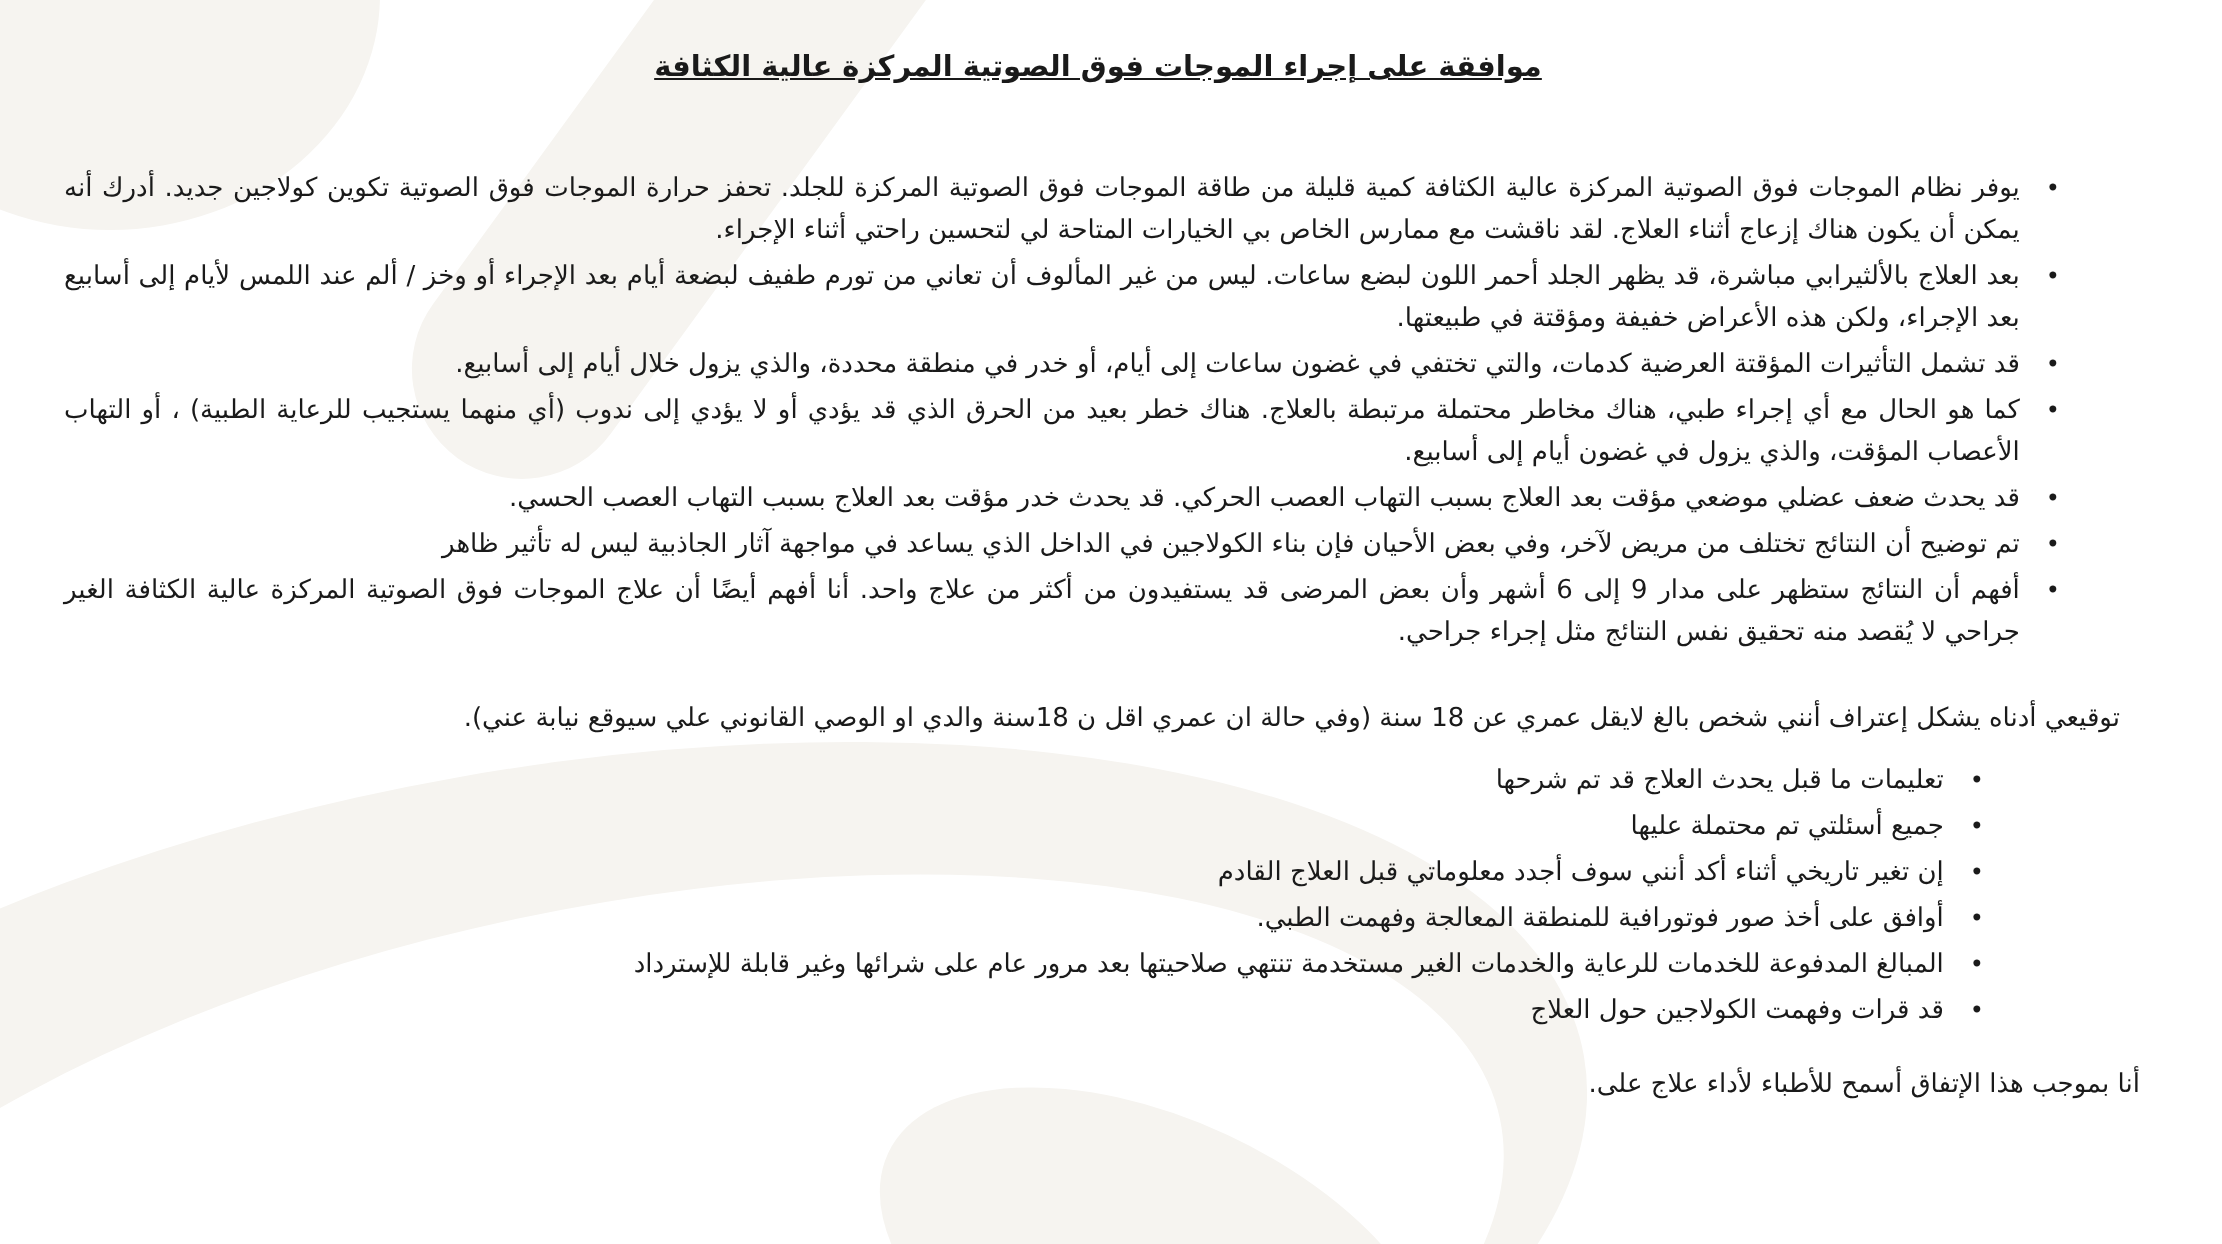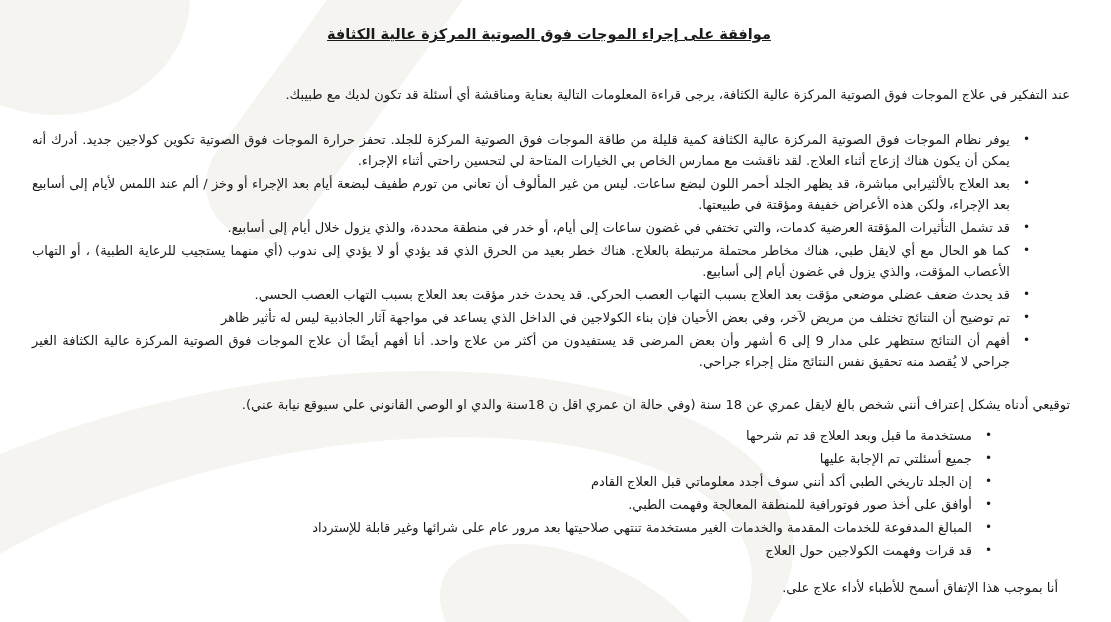--- a/index.html
+++ b/index.html
@@ -43,100 +43,99 @@
     text-align: justify;
   }
   .blist { margin: 0; }
   .blist-risks { padding: 0 40px 0 4px; }
   .blist-ack { padding: 0 78px 0 4px; }
   .li { display: flex; gap: 13px; margin: 0 0 2px 0; }
   .bullet { line-height: 21px; flex: none; font-size: 12px; }
   .li-text { flex: 1; margin: 0; line-height: 21px; text-align: justify; }
   .blist-ack .li-text, .blist-ack .bullet { line-height: 21px; }
   .signature {
-    margin: 22px 0 10px 0;
+    margin: 22px 10px 10px 0;
     line-height: 21px;
     text-align: justify;
   }
   .closing {
-    margin: 16px 12px 0 0;
+    margin: 16px 0 0 0;
     line-height: 21px;
     text-align: right;
   }
 </style>
 </head>
 <body>
 
 <div class="page">
 
   <div class="wm wm-top-left"></div>
   <div class="wm wm-diag-top"></div>
   <div class="wm wm-bottom"></div>
   <div class="wm wm-white wm-bottom-cut"></div>
   <div class="wm wm-bottom-notch"></div>
 
   <div class="doc">
 
     <p class="title">موافقة على إجراء الموجات فوق الصوتية المركزة عالية الكثافة</p>
 
-    <p class="intro">عند التفكير في علاج الموجات فوق الصوتية المركزة عالية الكثافة، يرجى قراءة المعلومات التالية بعناية ومناقشة أي أسئلة قد تكون لديك مع طبيبك.</p>
 
     <div class="blist blist-risks">
       <div class="li">
         <span class="bullet">•</span>
         <p class="li-text">يوفر نظام الموجات فوق الصوتية المركزة عالية الكثافة كمية قليلة من طاقة الموجات فوق الصوتية المركزة للجلد. تحفز حرارة الموجات فوق الصوتية تكوين كولاجين جديد. أدرك أنه يمكن أن يكون هناك إزعاج أثناء العلاج. لقد ناقشت مع ممارس الخاص بي الخيارات المتاحة لي لتحسين راحتي أثناء الإجراء.</p>
       </div>
       <div class="li">
         <span class="bullet">•</span>
         <p class="li-text">بعد العلاج بالألثيرابي مباشرة، قد يظهر الجلد أحمر اللون لبضع ساعات. ليس من غير المألوف أن تعاني من تورم طفيف لبضعة أيام بعد الإجراء أو وخز / ألم عند اللمس لأيام إلى أسابيع بعد الإجراء، ولكن هذه الأعراض خفيفة ومؤقتة في طبيعتها.</p>
       </div>
       <div class="li">
         <span class="bullet">•</span>
         <p class="li-text">قد تشمل التأثيرات المؤقتة العرضية كدمات، والتي تختفي في غضون ساعات إلى أيام، أو خدر في منطقة محددة، والذي يزول خلال أيام إلى أسابيع.</p>
       </div>
       <div class="li">
         <span class="bullet">•</span>
-        <p class="li-text">كما هو الحال مع أي لايقل طبي، هناك مخاطر محتملة مرتبطة بالعلاج. هناك خطر بعيد من الحرق الذي قد يؤدي أو لا يؤدي إلى ندوب (أي منهما يستجيب للرعاية الطبية) ، أو التهاب الأعصاب المؤقت، والذي يزول في غضون أيام إلى أسابيع.</p>
+        <p class="li-text">كما هو الحال مع أي إجراء طبي، هناك مخاطر محتملة مرتبطة بالعلاج. هناك خطر بعيد من الحرق الذي قد يؤدي أو لا يؤدي إلى ندوب (أي منهما يستجيب للرعاية الطبية) ، أو التهاب الأعصاب المؤقت، والذي يزول في غضون أيام إلى أسابيع.</p>
       </div>
       <div class="li">
         <span class="bullet">•</span>
         <p class="li-text">قد يحدث ضعف عضلي موضعي مؤقت بعد العلاج بسبب التهاب العصب الحركي. قد يحدث خدر مؤقت بعد العلاج بسبب التهاب العصب الحسي.</p>
       </div>
       <div class="li">
         <span class="bullet">•</span>
         <p class="li-text">تم توضيح أن النتائج تختلف من مريض لآخر، وفي بعض الأحيان فإن بناء الكولاجين في الداخل الذي يساعد في مواجهة آثار الجاذبية ليس له تأثير ظاهر</p>
       </div>
       <div class="li">
         <span class="bullet">•</span>
         <p class="li-text">أفهم أن النتائج ستظهر على مدار 9 إلى 6 أشهر وأن بعض المرضى قد يستفيدون من أكثر من علاج واحد. أنا أفهم أيضًا أن علاج الموجات فوق الصوتية المركزة عالية الكثافة الغير جراحي لا يُقصد منه تحقيق نفس النتائج مثل إجراء جراحي.</p>
       </div>
     </div>
 
     <p class="signature">توقيعي أدناه يشكل إعتراف أنني شخص بالغ لايقل عمري عن 18 سنة (وفي حالة ان عمري اقل ن 18سنة والدي او الوصي القانوني علي سيوقع نيابة عني).</p>
 
     <div class="blist blist-ack">
       <div class="li">
         <span class="bullet">•</span>
-        <p class="li-text">مستخدمة ما قبل وبعد العلاج قد تم شرحها</p>
+        <p class="li-text">تعليمات ما قبل يحدث العلاج قد تم شرحها</p>
       </div>
       <div class="li">
         <span class="bullet">•</span>
-        <p class="li-text">جميع أسئلتي تم الإجابة عليها</p>
+        <p class="li-text">جميع أسئلتي تم محتملة عليها</p>
       </div>
       <div class="li">
         <span class="bullet">•</span>
-        <p class="li-text">إن الجلد تاريخي الطبي أكد أنني سوف أجدد معلوماتي قبل العلاج القادم</p>
+        <p class="li-text">إن تغير تاريخي أثناء أكد أنني سوف أجدد معلوماتي قبل العلاج القادم</p>
       </div>
       <div class="li">
         <span class="bullet">•</span>
         <p class="li-text">أوافق على أخذ صور فوتورافية للمنطقة المعالجة وفهمت الطبي.</p>
       </div>
       <div class="li">
         <span class="bullet">•</span>
-        <p class="li-text">المبالغ المدفوعة للخدمات المقدمة والخدمات الغير مستخدمة تنتهي صلاحيتها بعد مرور عام على شرائها وغير قابلة للإسترداد</p>
+        <p class="li-text">المبالغ المدفوعة للخدمات للرعاية والخدمات الغير مستخدمة تنتهي صلاحيتها بعد مرور عام على شرائها وغير قابلة للإسترداد</p>
       </div>
       <div class="li">
         <span class="bullet">•</span>
         <p class="li-text">قد قرات وفهمت الكولاجين حول العلاج</p>
       </div>
     </div>
 
     <p class="closing">أنا بموجب هذا الإتفاق أسمح للأطباء لأداء علاج على.</p>
 
   </div>

